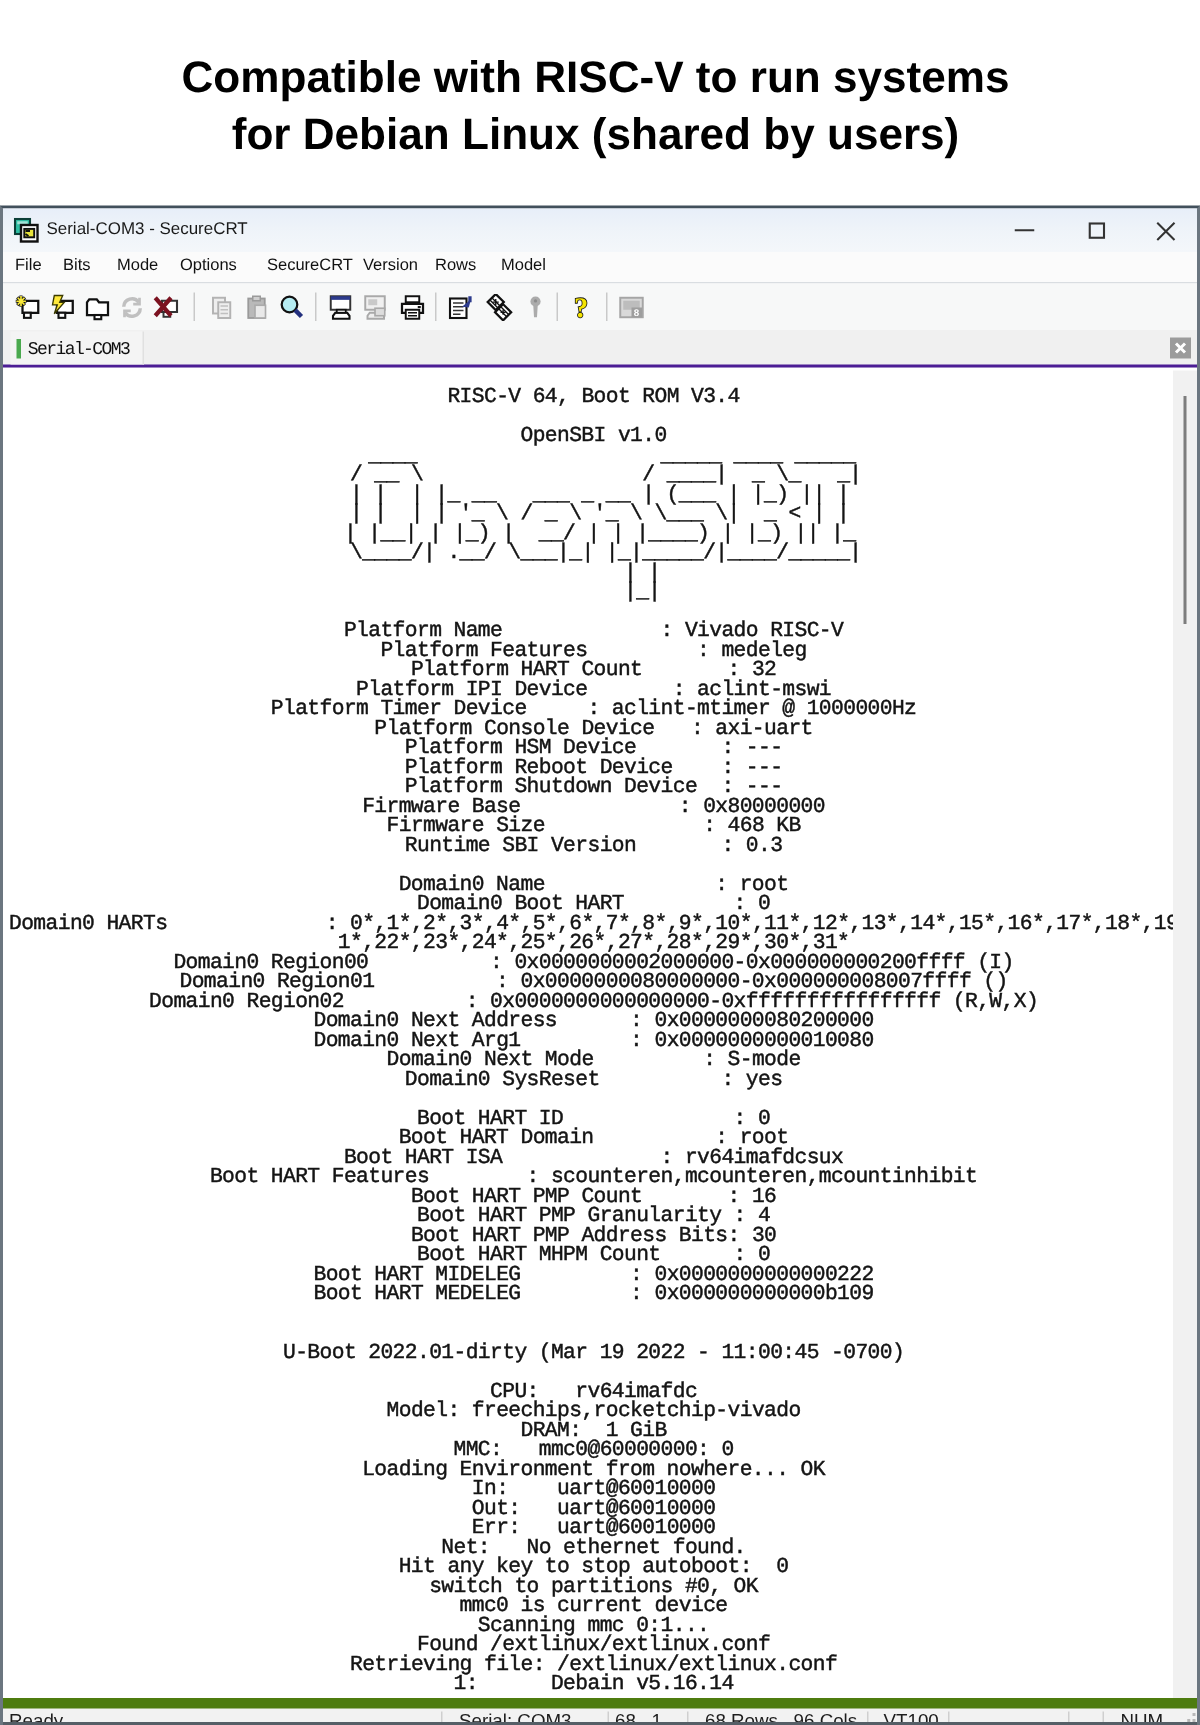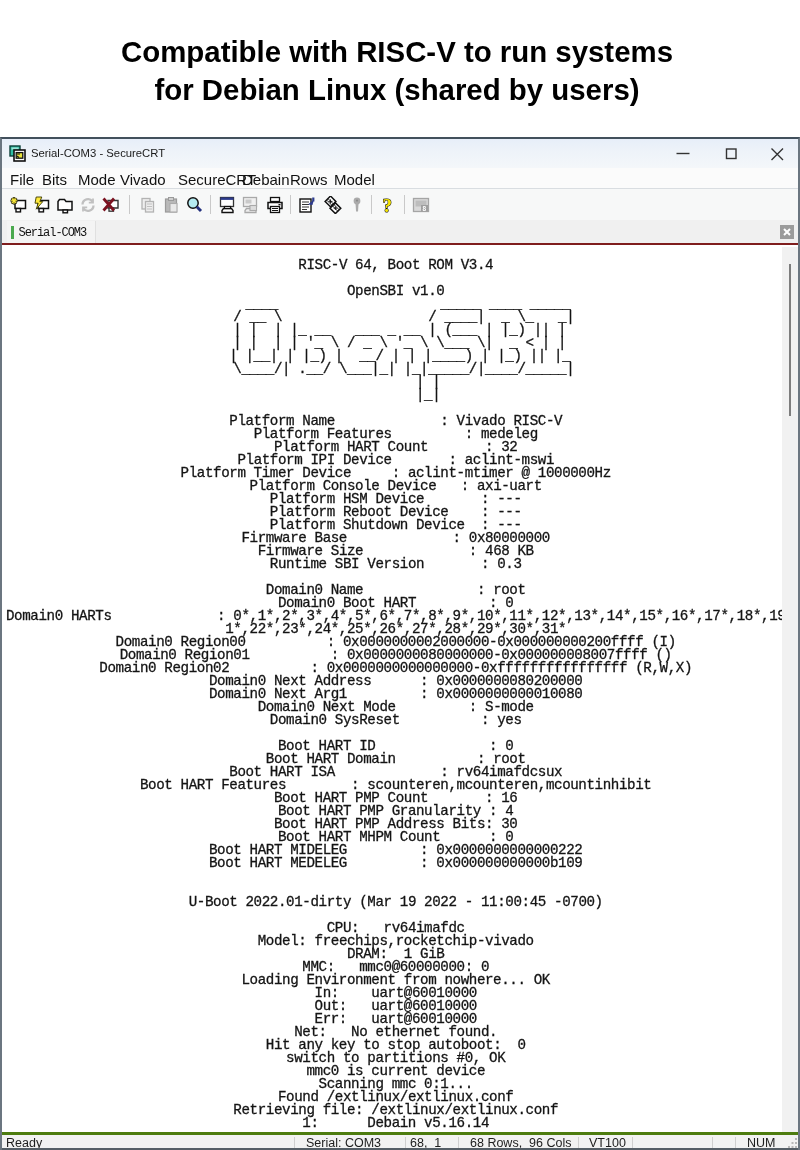--- a/index.html
+++ b/index.html
@@ -12,42 +12,42 @@
   position:absolute; left:0; top:137px; width:800px; height:1013px;
   border:2px solid #6b7680; border-top-color:#42505c; background:#fff;
 }
 .titlebar {
   position:absolute; left:0; top:0; width:796px; height:29px;
   background:linear-gradient(180deg,#e7eef9 0%,#eef3f9 45%,#f4f7fa 100%);
 }
 .appicon { position:absolute; left:7px; top:6px; }
 .title-text { position:absolute; left:29px; top:8px; font-size:11.3px; color:#1a1a1a; }
 .winbtn { position:absolute; top:0; width:46px; height:29px; }
-.menubar { position:absolute; left:0; top:29px; width:796px; height:20px; background:#fbfbfb; font-size:15px; color:#111; }
+.menubar { position:absolute; left:0; top:29px; width:796px; height:20px; background:#fbfbfb; font-size:11px; color:#111; }
 .menubar span { position:absolute; top:3px; }
 .menusep { position:absolute; left:0; top:49px; width:796px; height:1px; background:#d9dde1; }
 .toolbar { position:absolute; left:0; top:50px; width:796px; height:31px; background:#f7f8f8; }
 .tbicon { position:absolute; top:7px; width:18px; height:18px; }
 .tbsep { position:absolute; top:6px; width:1px; height:19px; background:#c9c9c9; }
-.tabbar { position:absolute; left:0; top:81px; width:796px; height:25px; background:#f0f0f0; border-bottom:2px solid #7f1d1d; }
+.tabbar { position:absolute; left:0; top:81px; width:796px; height:25px; background:#f0f0f0; border-bottom:2px solid #4c1d95; }
 .tab { position:absolute; left:5px; top:1px; width:89px; height:22px; background:#f4f4f4; border-right:1px solid #e0e0e0; }
 .tabmark { position:absolute; left:9px; top:6px; width:3px; height:13px; background:#4aa94e; }
 .tabtext { position:absolute; left:16.5px; top:5.5px; font-family:"Liberation Mono",monospace; font-size:12px; letter-spacing:-1.05px; color:#101010; }
 .tabclose { position:absolute; left:778px; top:5px; width:14px; height:14px; background:#9b9b9b; }
 .tabclose svg { display:block; }
 .terminal { position:absolute; left:0; top:108px; width:796px; height:885px; background:#ffffff; }
 .term-pre {
   position:absolute; left:4px; top:0; margin:0;
   font-family:"Liberation Mono", monospace;
   font-size:14.2px; line-height:13px; letter-spacing:-0.395px; color:#141414; -webkit-text-stroke:0.3px #141414;
   white-space:pre; padding-top:12px;text-align:center;
 }
 .vscroll { position:absolute; right:0; top:0; width:16px; height:885px; background:#f1f1f1; }
 .vthumb { position:absolute; left:7px; top:17px; width:2px; height:152px; background:#7d7d7d; }
-.statusbar { position:absolute; left:0; top:993px; width:796px; height:16px; background:#f2f2f2; border-top:3px solid #4d7c0f; font-size:12.5px; color:#1d1d1d; }
+.statusbar { position:absolute; left:0; top:993px; width:796px; height:16px; background:#f2f2f2; border-top:7px solid #4d7c0f; font-size:12.5px; color:#1d1d1d; }
 .statusbar span { position:absolute; top:1px; }
 .ssep { position:absolute; top:2px; width:1px; height:12px; background:#cfcfcf; }
 .botborder { position:absolute; left:0; top:1009px; width:796px; height:2px; background:#555e66; }
 </style>
 </head>
 <body>
 <div class="heading">Compatible with RISC-V to run systems<br>for Debian Linux (shared by users)</div>
 <div class="window">
   <div class="titlebar">
     <svg class="appicon" width="17" height="17" viewBox="0 0 17 17">
@@ -65,23 +65,23 @@
         <rect x="18.5" y="10" width="9.5" height="9.5" fill="none" stroke="#333" stroke-width="1.4"></rect>
       </svg>
     <svg class="winbtn" style="left:752px" width="46" height="29" viewBox="0 0 46 29">
         <path d="M17.5 9.5 L29 21 M29 9.5 L17.5 21" stroke="#333" stroke-width="1.4"></path>
       </svg>
   </div>
   <div class="menubar">
     <span style="left:8px">File</span>
       <span style="left:40px">Bits</span>
       <span style="left:76px">Mode</span>
-      <span style="left:118px">Vivado</span>
+      <span style="left:118px">Options</span>
       <span style="left:176px">SecureCRT</span>
-      <span style="left:240px">Debain</span>
+      <span style="left:240px">Version</span>
       <span style="left:288px">Rows</span>
       <span style="left:332px">Model</span>
   </div>
   <div class="menusep"></div>
   <div class="toolbar">
 
     <svg class="tbicon" style="left:8px" viewBox="0 0 18 18">
       <path d="M5 4.5 H15.5 V12.5 H5 Z" fill="#fff" stroke="#111" stroke-width="1.5"></path>
       <rect x="6" y="12.5" width="4.5" height="3.4" fill="#fff" stroke="#111" stroke-width="1.4"></rect>
       <path d="M4 1 V8.5 M0.5 4.8 H7.7 M1.5 2.2 L6.6 7.4 M6.6 2.2 L1.5 7.4" stroke="#111" stroke-width="2.1"></path>

